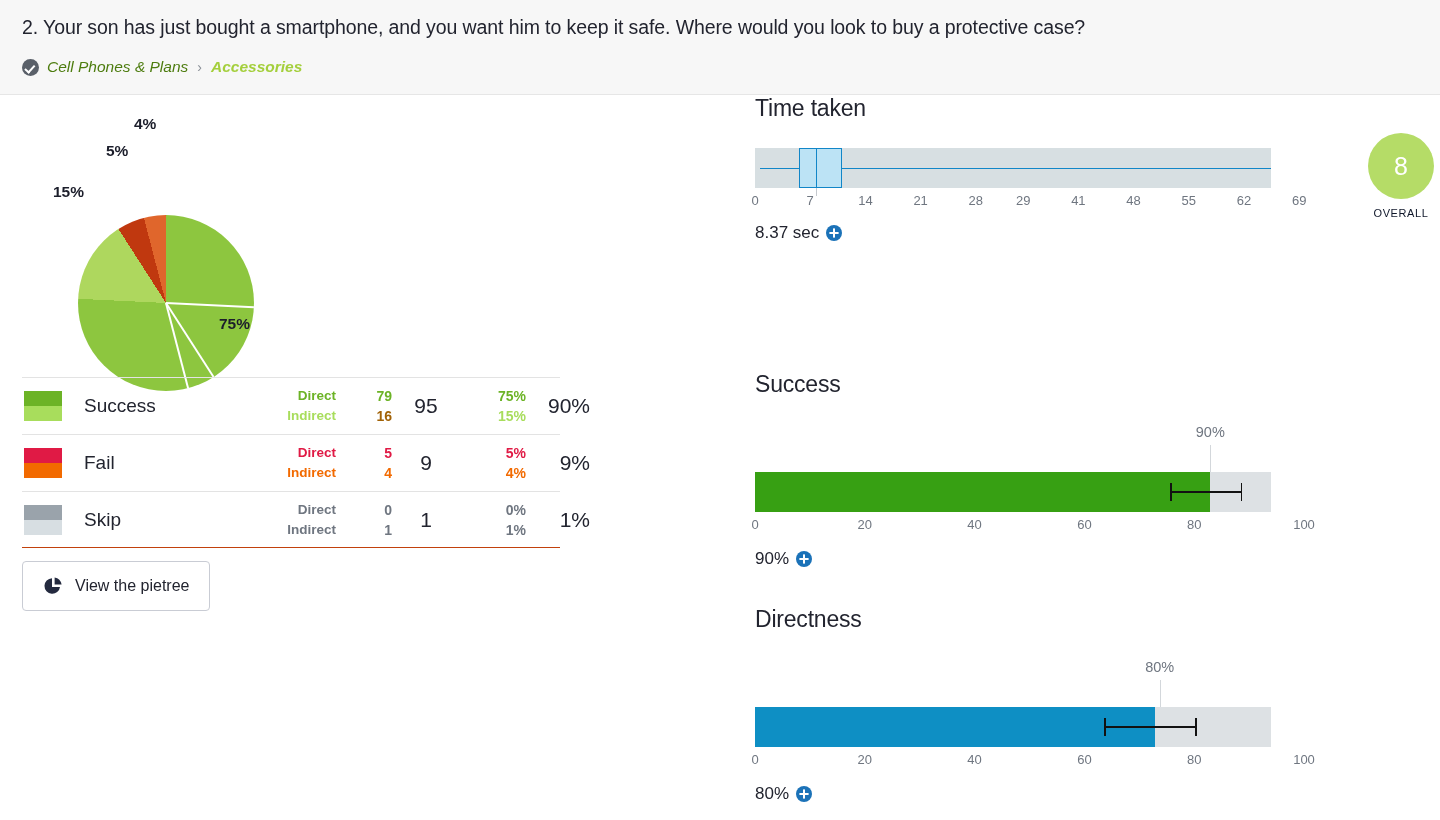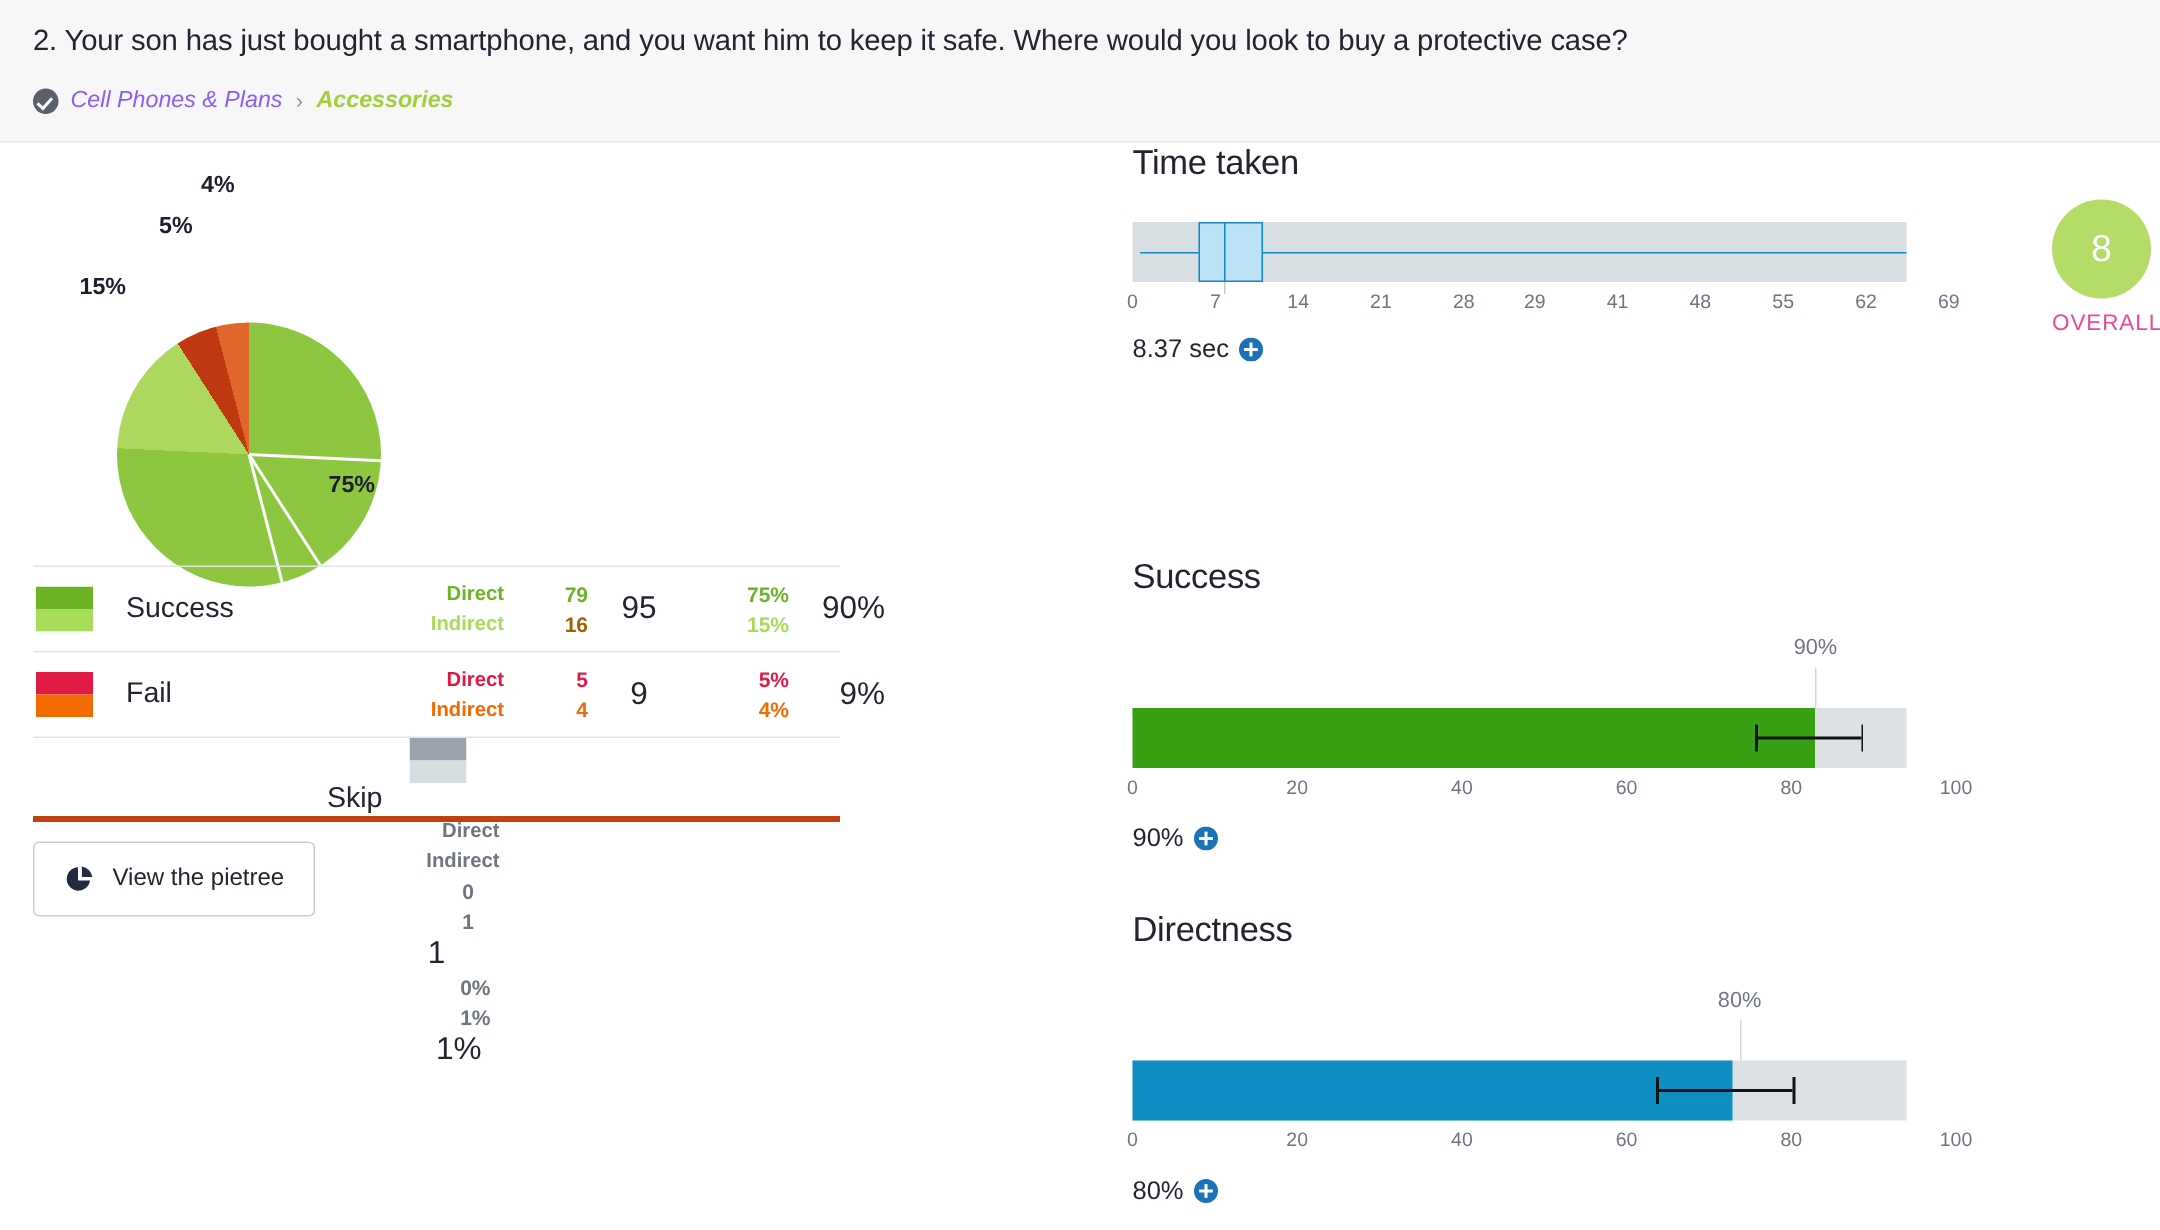--- a/index.html
+++ b/index.html
@@ -31,21 +31,21 @@
   }
   .check-icon{
     width:17px;height:17px;border-radius:50%;
     background:#5a6069;display:inline-block;position:relative;flex:none;
   }
   .check-icon:before{
     content:"";position:absolute;left:4.5px;top:4px;
     width:4px;height:7.5px;border:solid #ffffff;
     border-width:0 2px 2px 0;transform:rotate(42deg);
   }
-  #bc-parent{color:#8b5cf6;font-style:italic;font-weight:400;}
+  #bc-parent{color:#4d7c0f;font-style:italic;font-weight:400;}
   #bc-sep{color:#8b9098;font-style:normal;margin:0 1px;font-size:14px;}
   #bc-current{color:#a4cf3c;font-weight:bold;}
 
   
   #left-panel{position:absolute;left:0;top:95px;width:600px;height:725px;}
 
   
   #pie-wrap{position:absolute;left:24px;top:10px;width:300px;height:260px;}
   #pie{
     position:absolute;left:54px;top:110px;width:176px;height:176px;
@@ -58,21 +58,21 @@
   #pl-4{left:110px;top:10px;}
 
   
   #stats-table{position:absolute;left:22px;top:282px;width:538px;}
   .srow{
     display:flex;align-items:center;
     height:57px;
     border-top:1px solid #e3e3e3;
     box-sizing:border-box;
   }
-  .srow.last{border-bottom:4px solid #c2410c;flex-direction:column;}
+  .srow.last{border-bottom:1px solid #c2410c;}
   .swatch{width:38px;height:30px;flex:none;margin-left:2px;overflow:hidden;}
   .swatch div{height:15px;}
   .srow-label{
     width:168px;margin-left:22px;font-size:19px;color:#22242f;flex:none;
   }
   .dir-col{
     width:84px;flex:none;text-align:right;
     font-size:13.5px;font-weight:bold;line-height:20px;
   }
   .num-col{
@@ -158,21 +158,21 @@
   .errcap{position:absolute;top:11px;width:1.8px;height:18px;background:#121212;}
 
   
   #overall-badge{position:absolute;left:1368px;top:133px;width:110px;text-align:center;}
   #overall-circle{
     width:66px;height:66px;border-radius:50%;background:#b5dc67;
     display:flex;align-items:center;justify-content:center;
     font-size:25px;color:#ffffff;
   }
   #overall-text{
-    margin-top:8px;font-size:15px;letter-spacing:0.6px;color:#ec4899;
+    margin-top:8px;font-size:11px;letter-spacing:0.6px;color:#0f172a;
     width:66px;text-align:center;white-space:nowrap;
   }
 </style>
 </head>
 <body>
 
 <div id="header">
   <div id="question-title">2. Your son has just bought a smartphone, and you want him to keep it safe. Where would you look to buy a protective case?</div>
   <div id="breadcrumb">
     <span class="check-icon"></span>

